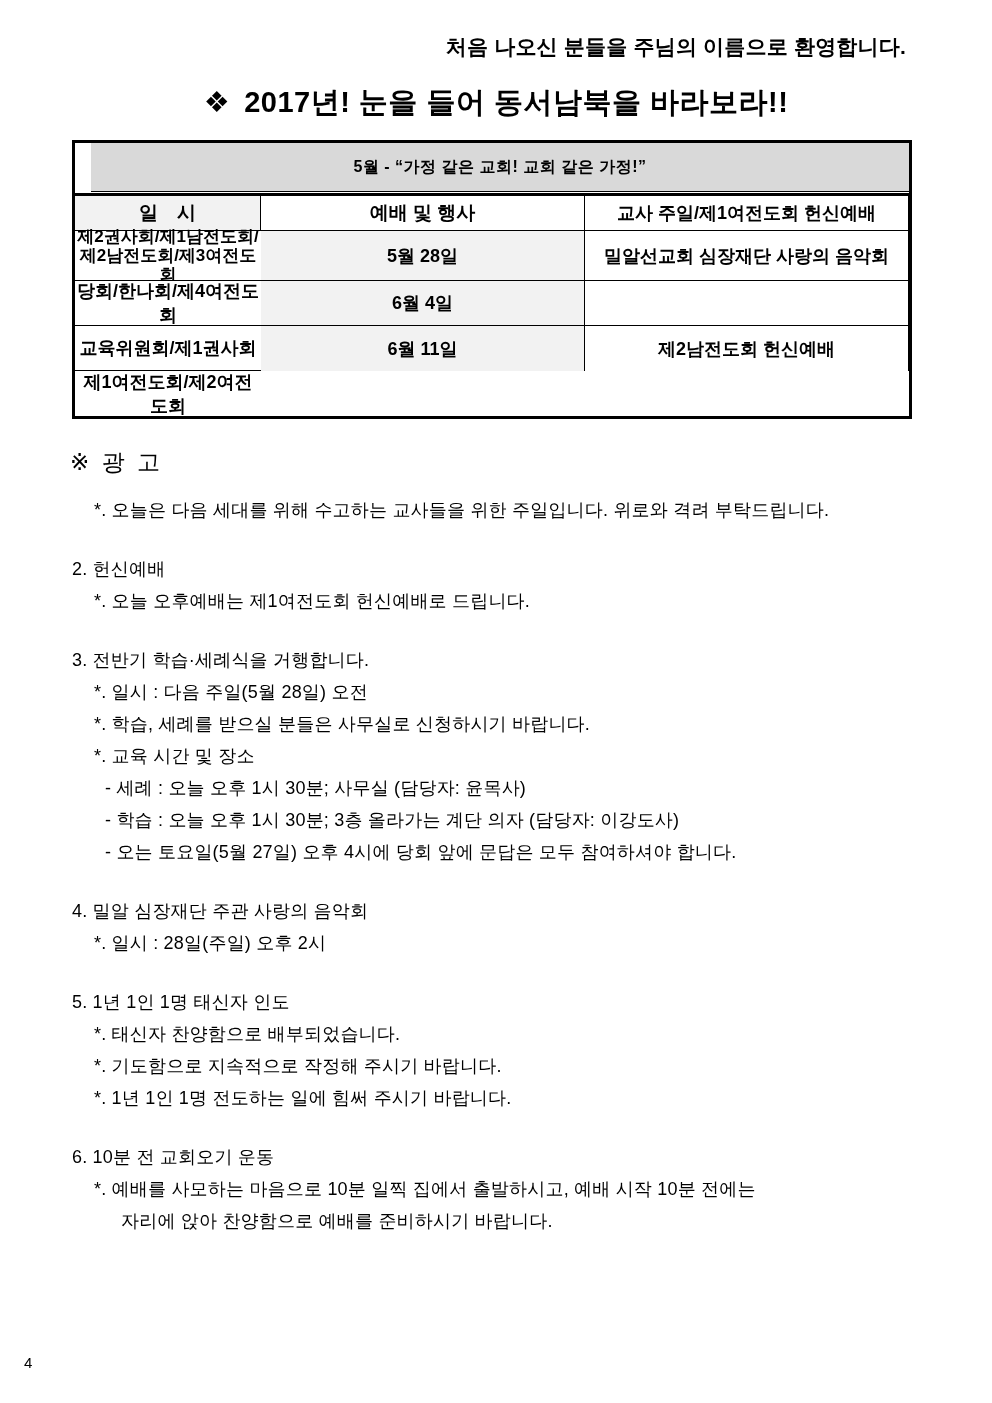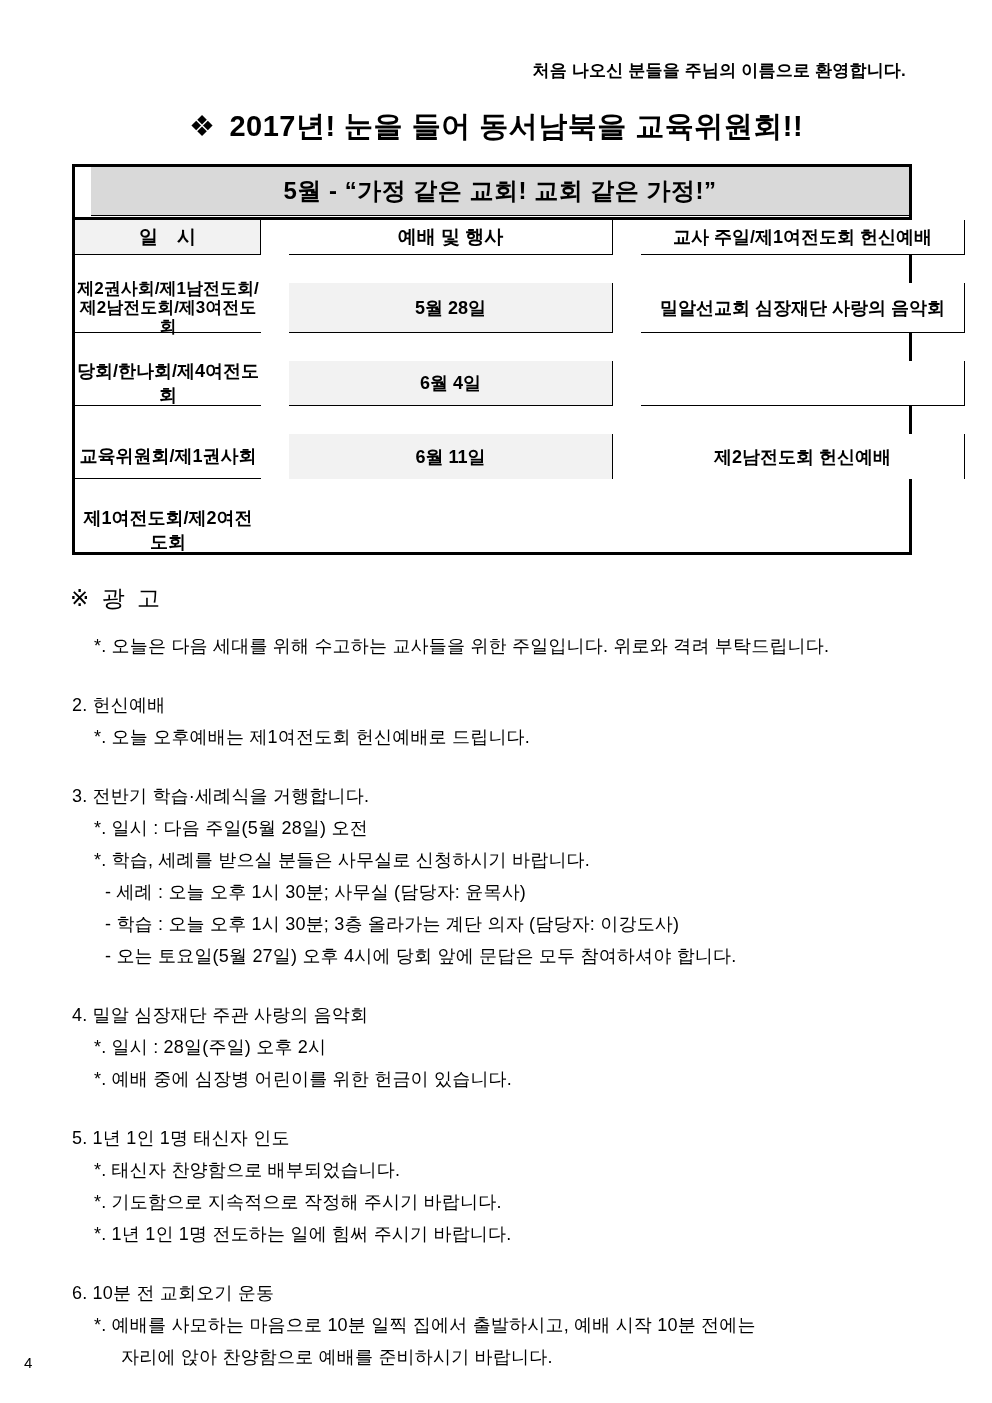--- a/index.html
+++ b/index.html
@@ -15,24 +15,23 @@
     background: #ffffff;
     overflow: hidden;
   }
 
   
   .top-note {
     padding-top: 33px;
     padding-right: 86px;
     text-align: right;
     font-weight: bold;
-    font-size: 17px;
+    font-size: 21px;
     line-height: 28px;
     letter-spacing: 0.2px;
-    margin-top: 24px;
   }
 
   
   .main-title {
     margin-top: 22px;
     text-align: center;
     font-size: 29px;
     font-weight: bold;
     letter-spacing: 0.5px;
     white-space: nowrap;
@@ -46,35 +45,34 @@
     border: 3px solid #000000;
     background: #ffffff;
   }
   .tbl-title {
     height: 49px;
     background: #d9d9d9;
     border-bottom: 1px solid #000000;
     display: flex;
     align-items: center;
     justify-content: center;
-    font-size: 24px;
+    font-size: 16px;
     font-weight: bold;
     letter-spacing: 0.5px;
     margin-left: 16px;
   }
   .tbl-sep {
     height: 4px;
     background: #ffffff;
     border-bottom: 3px solid #000000;
   }
   .grid {
     display: grid;
     grid-template-columns: 186px 324px 324px;
     grid-template-rows: 35px 50px 45px 45px 45px;
-    gap: 28px;
   }
   .cell {
     border-right: 1px solid #000000;
     border-bottom: 1px solid #000000;
     display: flex;
     align-items: center;
     justify-content: center;
     text-align: center;
     font-weight: bold;
     font-size: 18px;
@@ -118,21 +116,21 @@
 </head>
 <body>
 
 <div class="page">
 
   <div class="top-note">
     <div>처음 나오신 분들을 주님의 이름으로 환영합니다.</div>
   </div>
 
   <div class="main-title">
-    <span class="diamond">❖</span><span>2017년! 눈을 들어 동서남북을 교육위원회!!</span>
+    <span class="diamond">❖</span><span>2017년! 눈을 들어 동서남북을 바라보라!!</span>
   </div>
 
   <div class="tbl">
     <div class="tbl-title">5월 - “가정 같은 교회! 교회 같은 가정!”</div>
     <div class="tbl-sep"></div>
     <div class="grid">
 
       <div class="cell hd date">일　시</div>
       <div class="cell hd">예배 및 행사</div>
 
@@ -164,29 +162,29 @@
 
     <div class="item">
       <div class="line l0">2. 헌신예배</div>
       <div class="line l1">*. 오늘 오후예배는 제1여전도회 헌신예배로 드립니다.</div>
     </div>
 
     <div class="item">
       <div class="line l0">3. 전반기 학습·세례식을 거행합니다.</div>
       <div class="line l1">*. 일시 : 다음 주일(5월 28일) 오전</div>
       <div class="line l1">*. 학습, 세례를 받으실 분들은 사무실로 신청하시기 바랍니다.</div>
+      <div class="line l1">*. 교육 시간 및 장소</div>
       <div class="line l2">- 세례 : 오늘 오후 1시 30분; 사무실 (담당자: 윤목사)</div>
       <div class="line l2">- 학습 : 오늘 오후 1시 30분; 3층 올라가는 계단 의자 (담당자: 이강도사)</div>
       <div class="line l2">- 오는 토요일(5월 27일) 오후 4시에 당회 앞에 문답은 모두 참여하셔야 합니다.</div>
     </div>
 
     <div class="item">
       <div class="line l0">4. 밀알 심장재단 주관 사랑의 음악회</div>
       <div class="line l1">*. 일시 : 28일(주일) 오후 2시</div>
-      <div class="line l1">*. 예배 중에 심장병 어린이를 위한 헌금이 있습니다.</div>
     </div>
 
     <div class="item">
       <div class="line l0">5. 1년 1인 1명 태신자 인도</div>
       <div class="line l1">*. 태신자 찬양함으로 배부되었습니다.</div>
       <div class="line l1">*. 기도함으로 지속적으로 작정해 주시기 바랍니다.</div>
       <div class="line l1">*. 1년 1인 1명 전도하는 일에 힘써 주시기 바랍니다.</div>
     </div>
 
     <div class="item">

